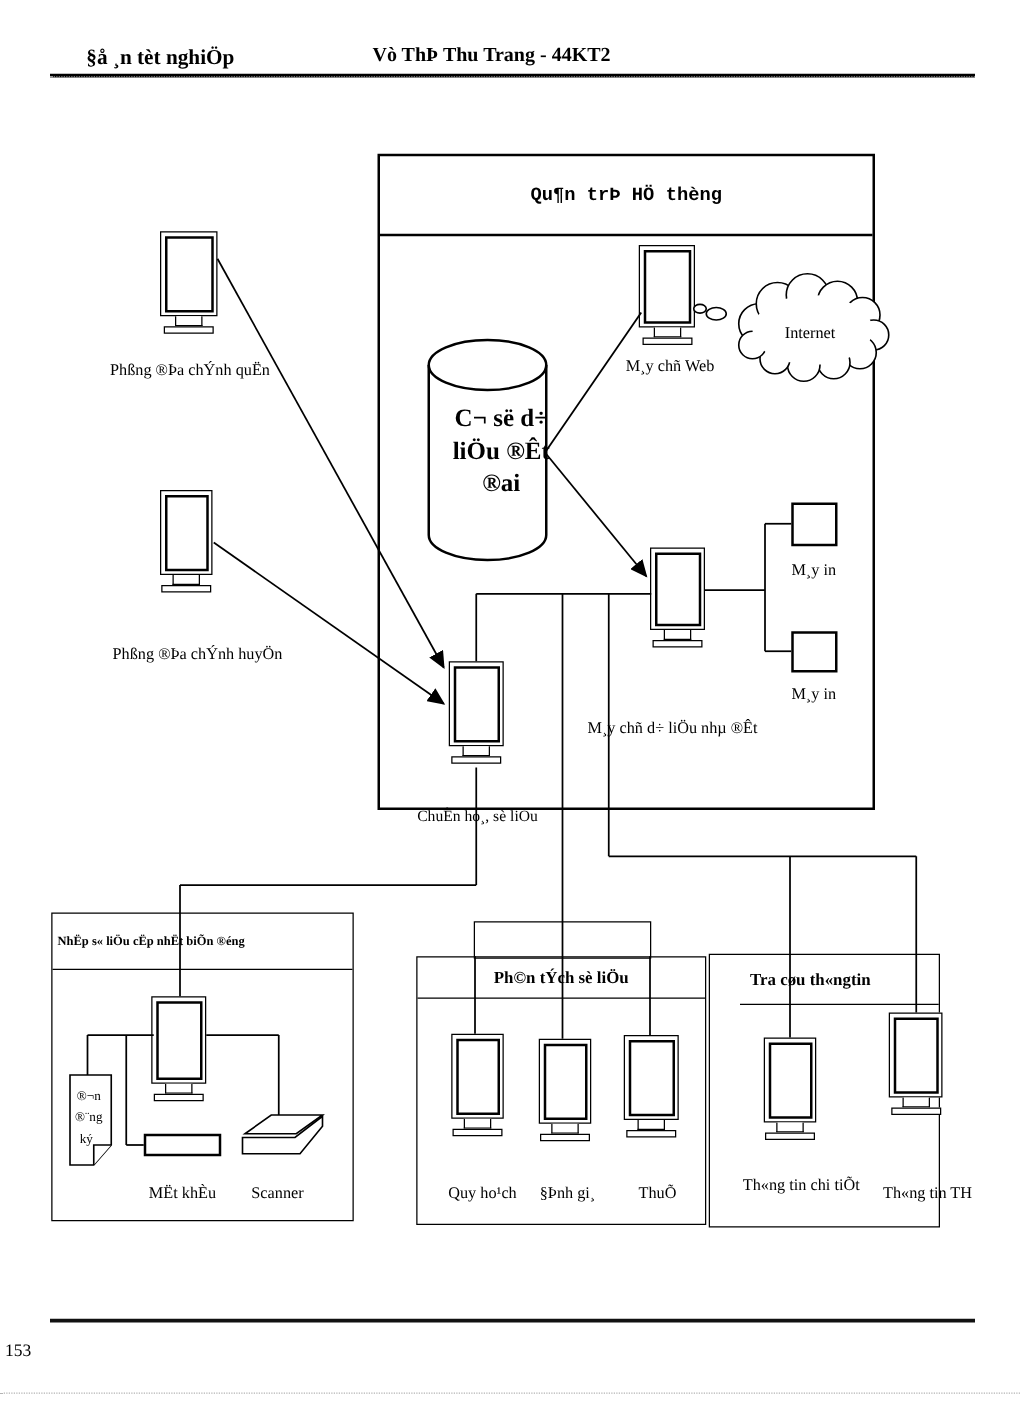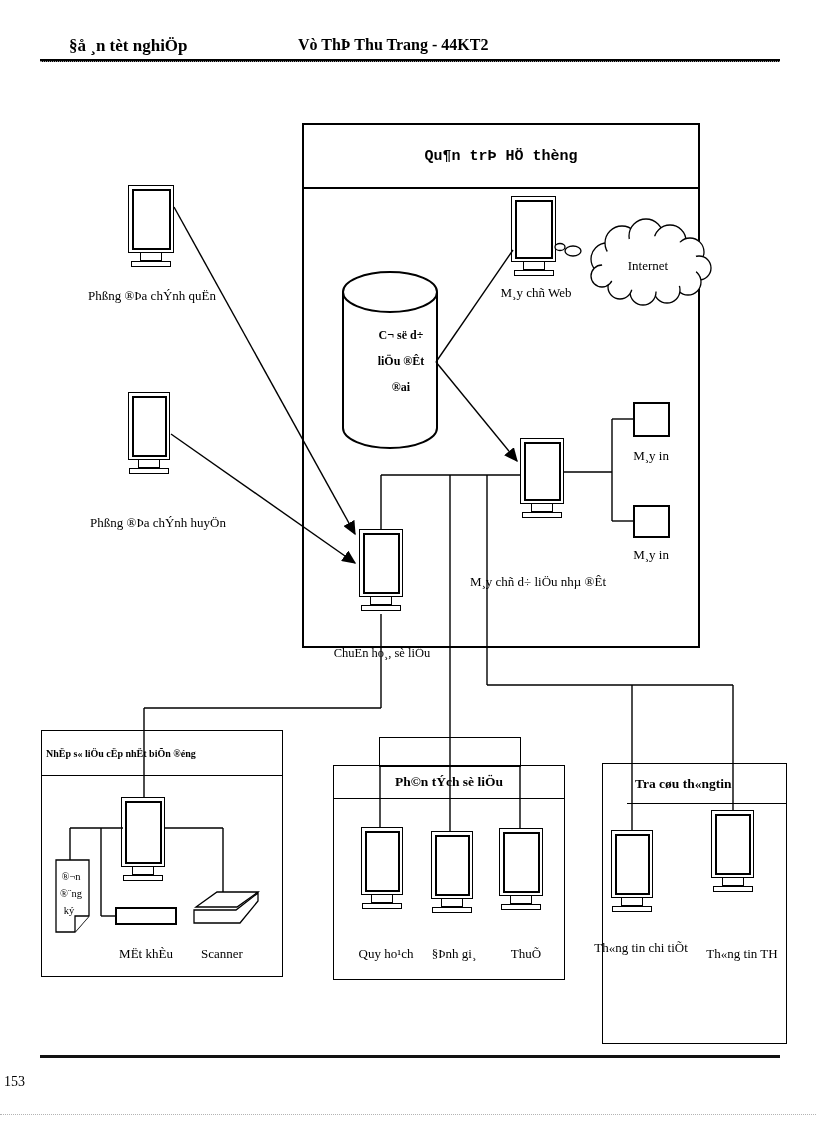--- a/index.html
+++ b/index.html
@@ -30,21 +30,21 @@
   .neck { width:22px; height:8px; border:1.5px solid #000; border-top:none; background:#fff; }
   .mbase { width:40px; height:6px; border:1.5px solid #000; background:#fff; }
 
   .printer { position:absolute; border:2px solid #000; background:#fff; }
   .keyboard { position:absolute; border:2px solid #000; background:#fff; }
 
   
   .lbl { position:absolute; transform:translateX(-50%); white-space:nowrap;
          font-size:13px; text-align:center; }
   .cyl-text { position:absolute; left:343px; top:322px; width:116px; text-align:center;
-              font-weight:bold; font-size:12px; line-height:26px; }
+              font-weight:bold; font-size:20px; line-height:26px; }
 
   svg.overlay { position:absolute; left:0; top:0; z-index:5; pointer-events:none; }
 </style>
 </head>
 <body>
 
 <div id="page">
 
   <div class="hdr-left">§å ¸n tèt nghiÖp</div>
   <div class="hdr-right">Vò ThÞ Thu Trang - 44KT2</div>
@@ -150,21 +150,21 @@
     <div class="scr" style="height:68px;">
         <div class="scr-in"></div>
       </div>
     <div class="neck"></div>
       <div class="mbase"></div>
   </div>
   <div class="lbl" style="left:386px; top:946px;">Quy ho¹ch</div>
   <div class="lbl" style="left:454px; top:946px;">§Þnh gi¸</div>
   <div class="lbl" style="left:526px; top:946px;">ThuÕ</div>
 
-  <div class="box" style="left:602px; top:763px; width:185px; height:281px; border-width:1.5px;padding-left:24px;">
+  <div class="box" style="left:567px; top:763px; width:185px; height:219px; border-width:1.5px;padding-left:24px;">
     <div class="band" style="height:40px; padding-left:8px; border-bottom-width:1.5px;">
       <span class="bold" style="font-size:13.5px;">Tra cøu th«ngtin</span>
     </div>
   </div>
   <div class="mon" style="left:611px; top:830px; width:42px;">
     <div class="scr" style="height:68px;">
         <div class="scr-in"></div>
       </div>
     <div class="neck"></div>
       <div class="mbase"></div>

